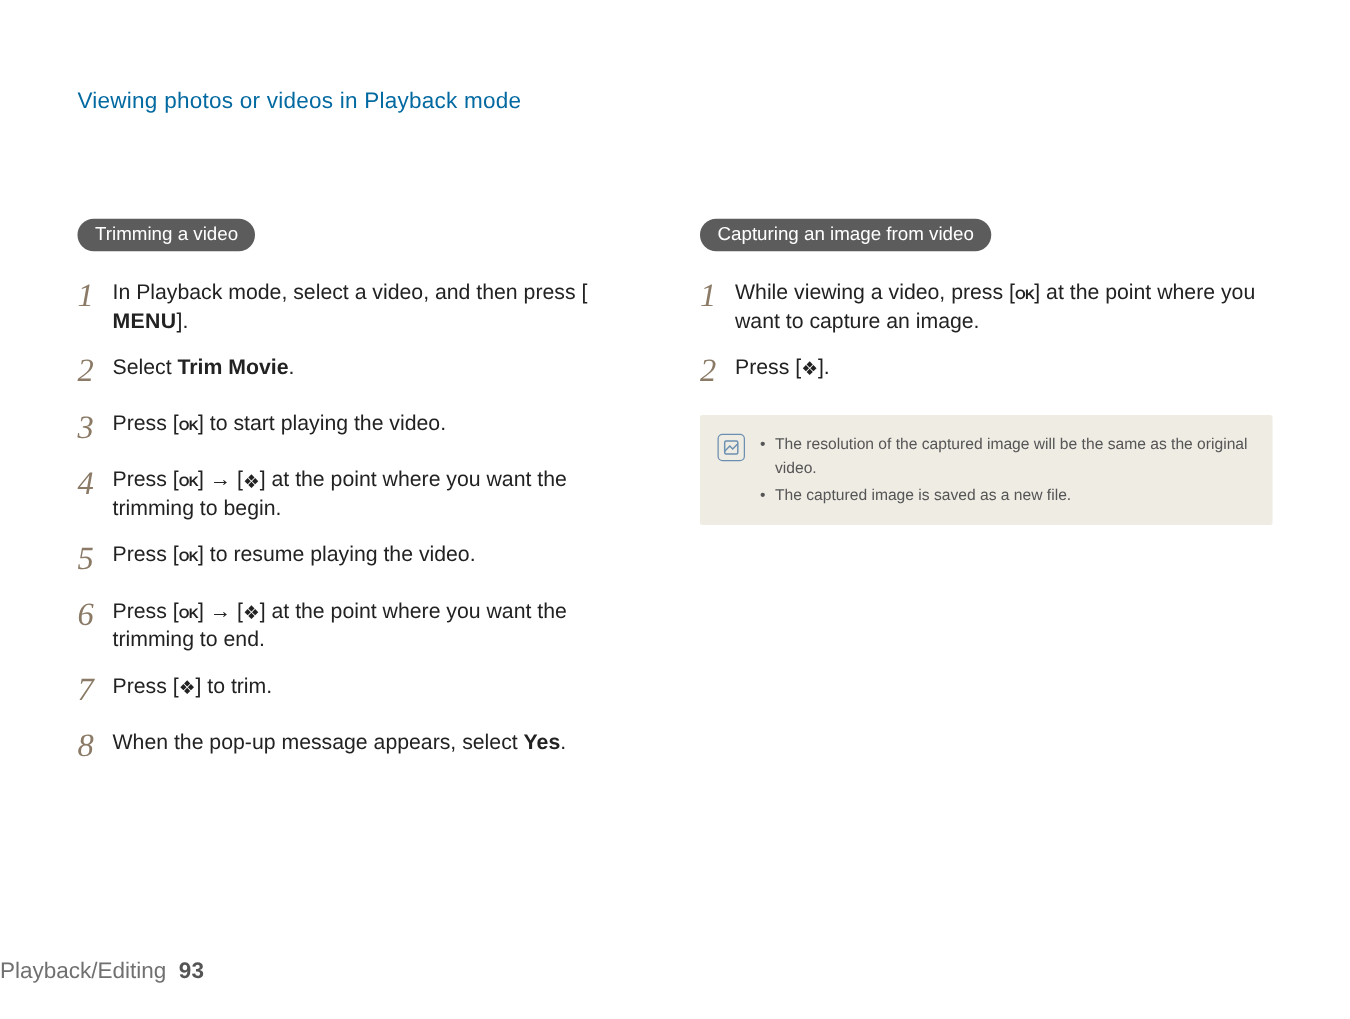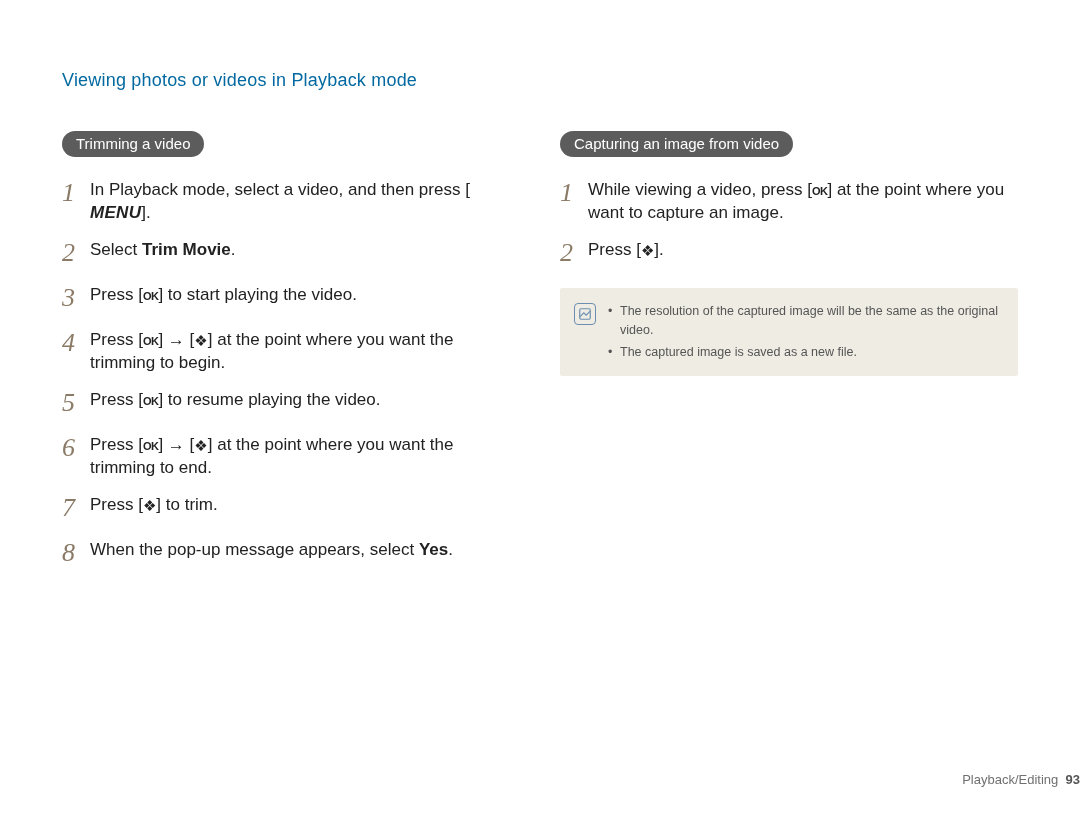--- a/index.html
+++ b/index.html
@@ -23,20 +23,21 @@
   }
   .col { flex: 1; min-width: 0; }
   .pill {
     display: inline-block;
     background: #5c5c5c;
     color: #fff;
     font-size: 15px;
     padding: 4px 14px 5px 14px;
     border-radius: 13px;
     margin-bottom: 20px;
+    margin-top: 44px;
   }
   .step {
     display: flex;
     align-items: flex-start;
     margin-bottom: 12px;
     line-height: 1.35;
   }
   .step-num {
     font-family: Georgia, "Times New Roman", serif;
     font-style: italic;
@@ -60,21 +61,20 @@
     font-size: 11px;
     letter-spacing: -0.5px;
     vertical-align: baseline;
   }
   .icon-menu {
     display: inline-block;
     font-family: Arial, sans-serif;
     font-weight: 900;
     font-size: 17px;
     letter-spacing: 0.3px;
-    font-style: italic;
   }
   .icon-flower {
     display: inline-block;
     font-size: 15px;
     line-height: 1;
     vertical-align: -1px;
   }
   .note-box {
     background: #efece4;
     display: flex;
@@ -104,22 +104,22 @@
   .note-list li::before {
     content: "•";
     position: absolute;
     left: 0; top: 0;
     color: #555;
   }
   .footer {
     position: absolute;
     bottom: 28px;
     left: 0; right: 0;
-    text-align: right;
-    font-size: 13px;
+    text-align: left;
+    font-size: 18px;
     color: #707070;
   }
   .footer .pnum { font-weight: bold; color: #555; }
 </style>
 </head>
 <body>
 
 <div class="page">
   <div class="breadcrumb">Viewing photos or videos in Playback mode</div>
 

